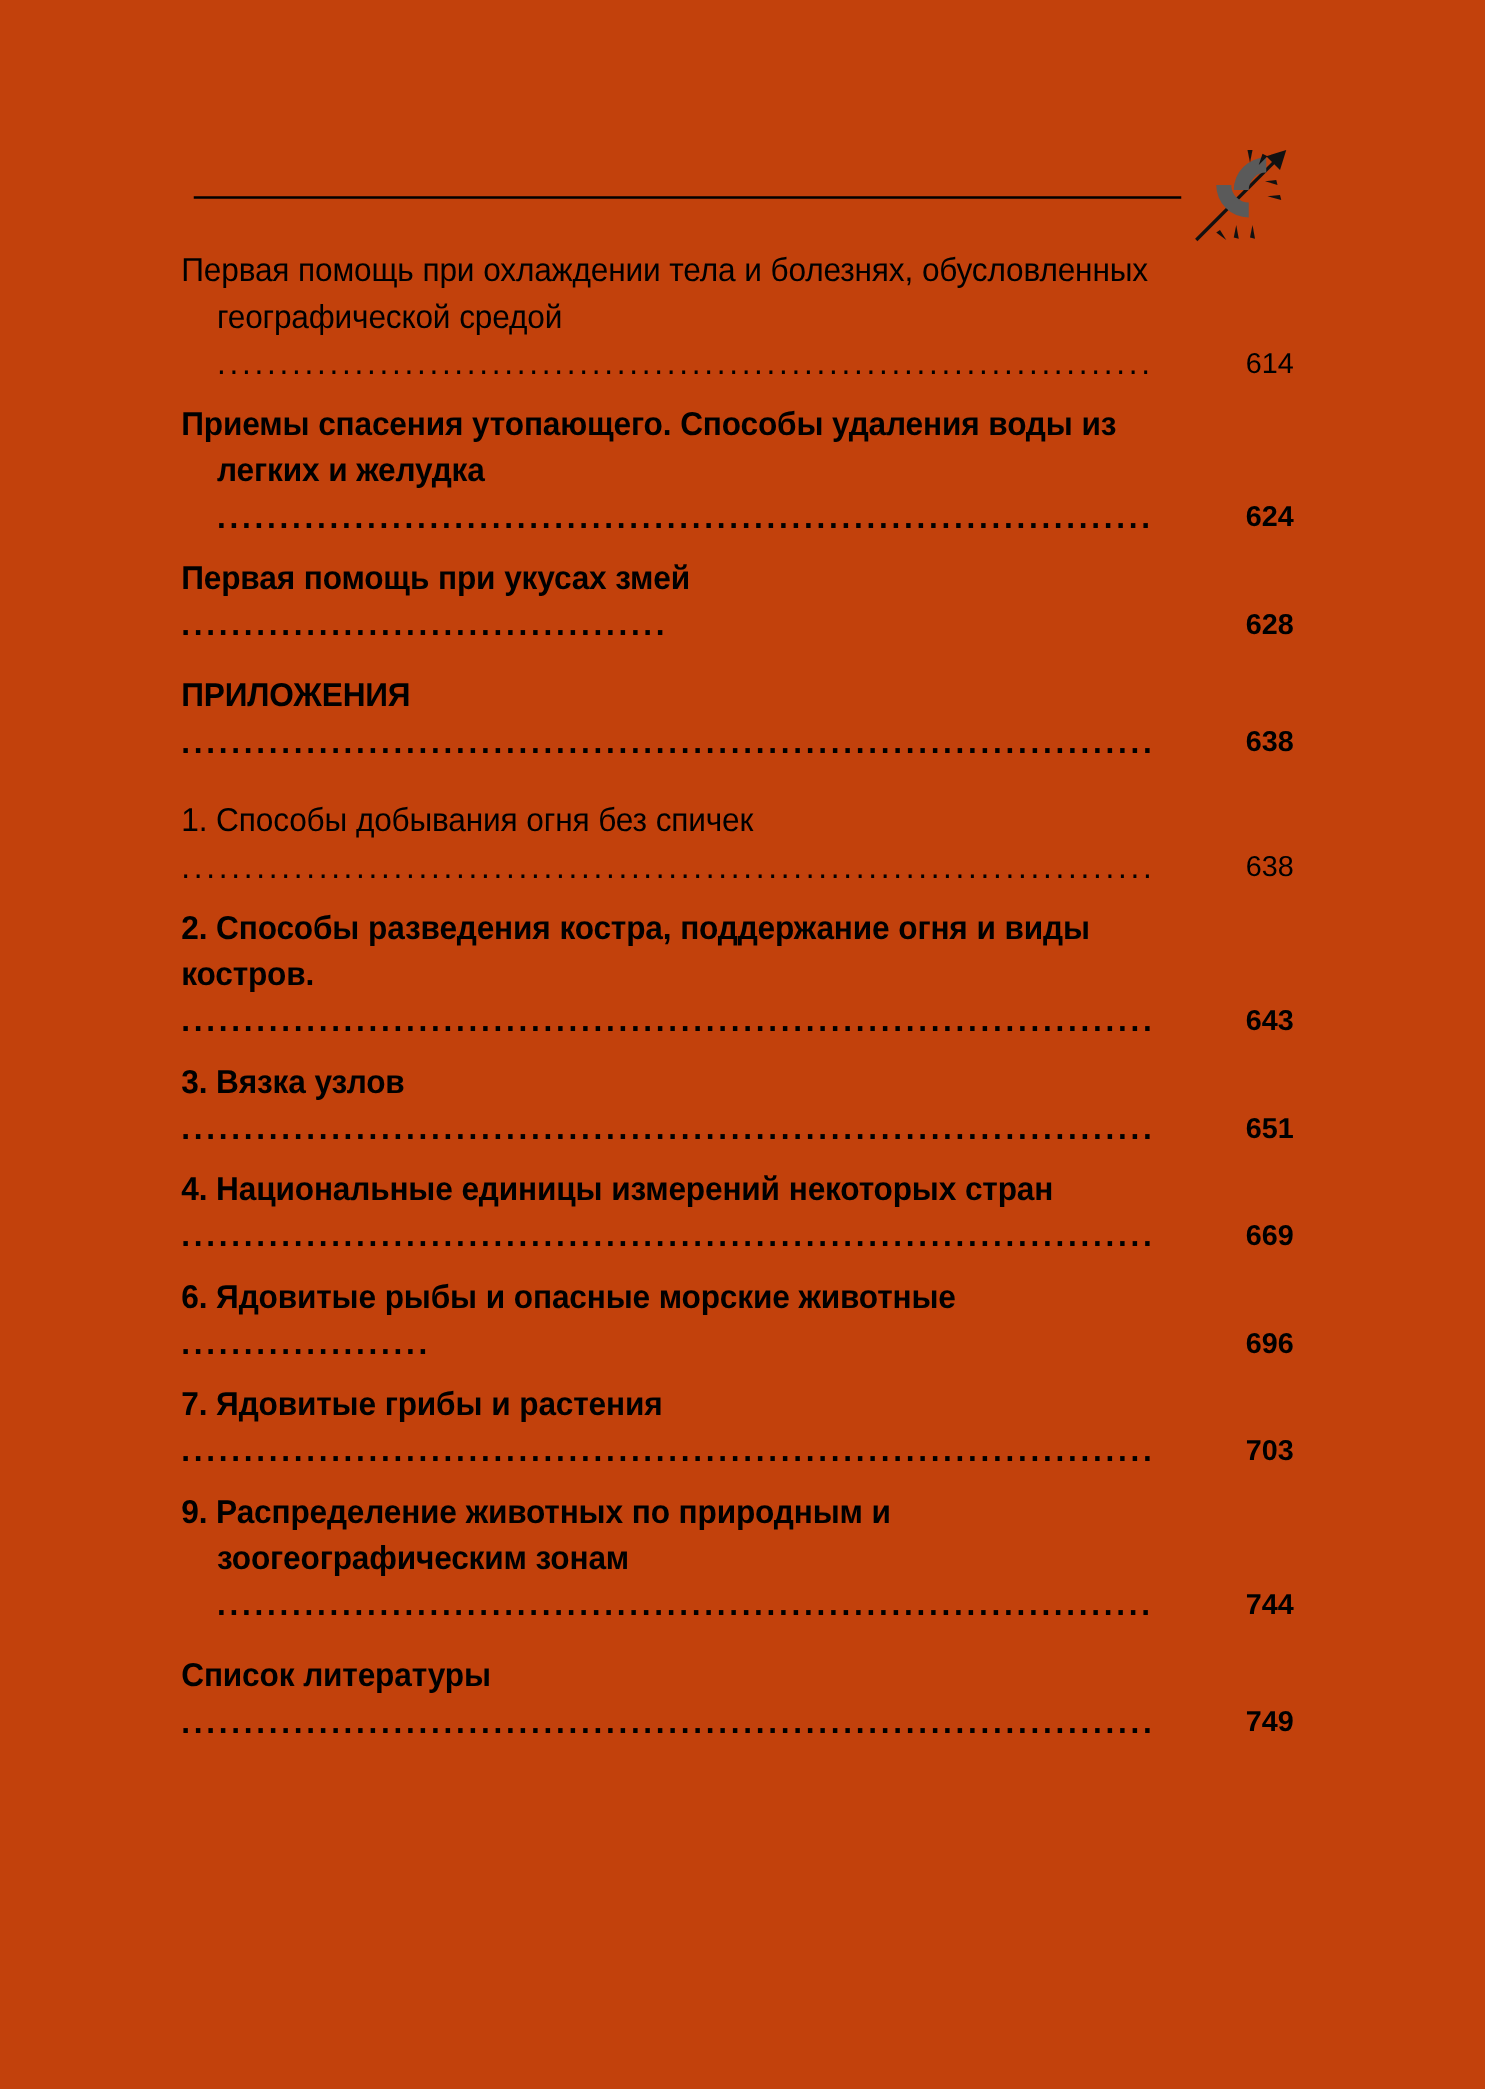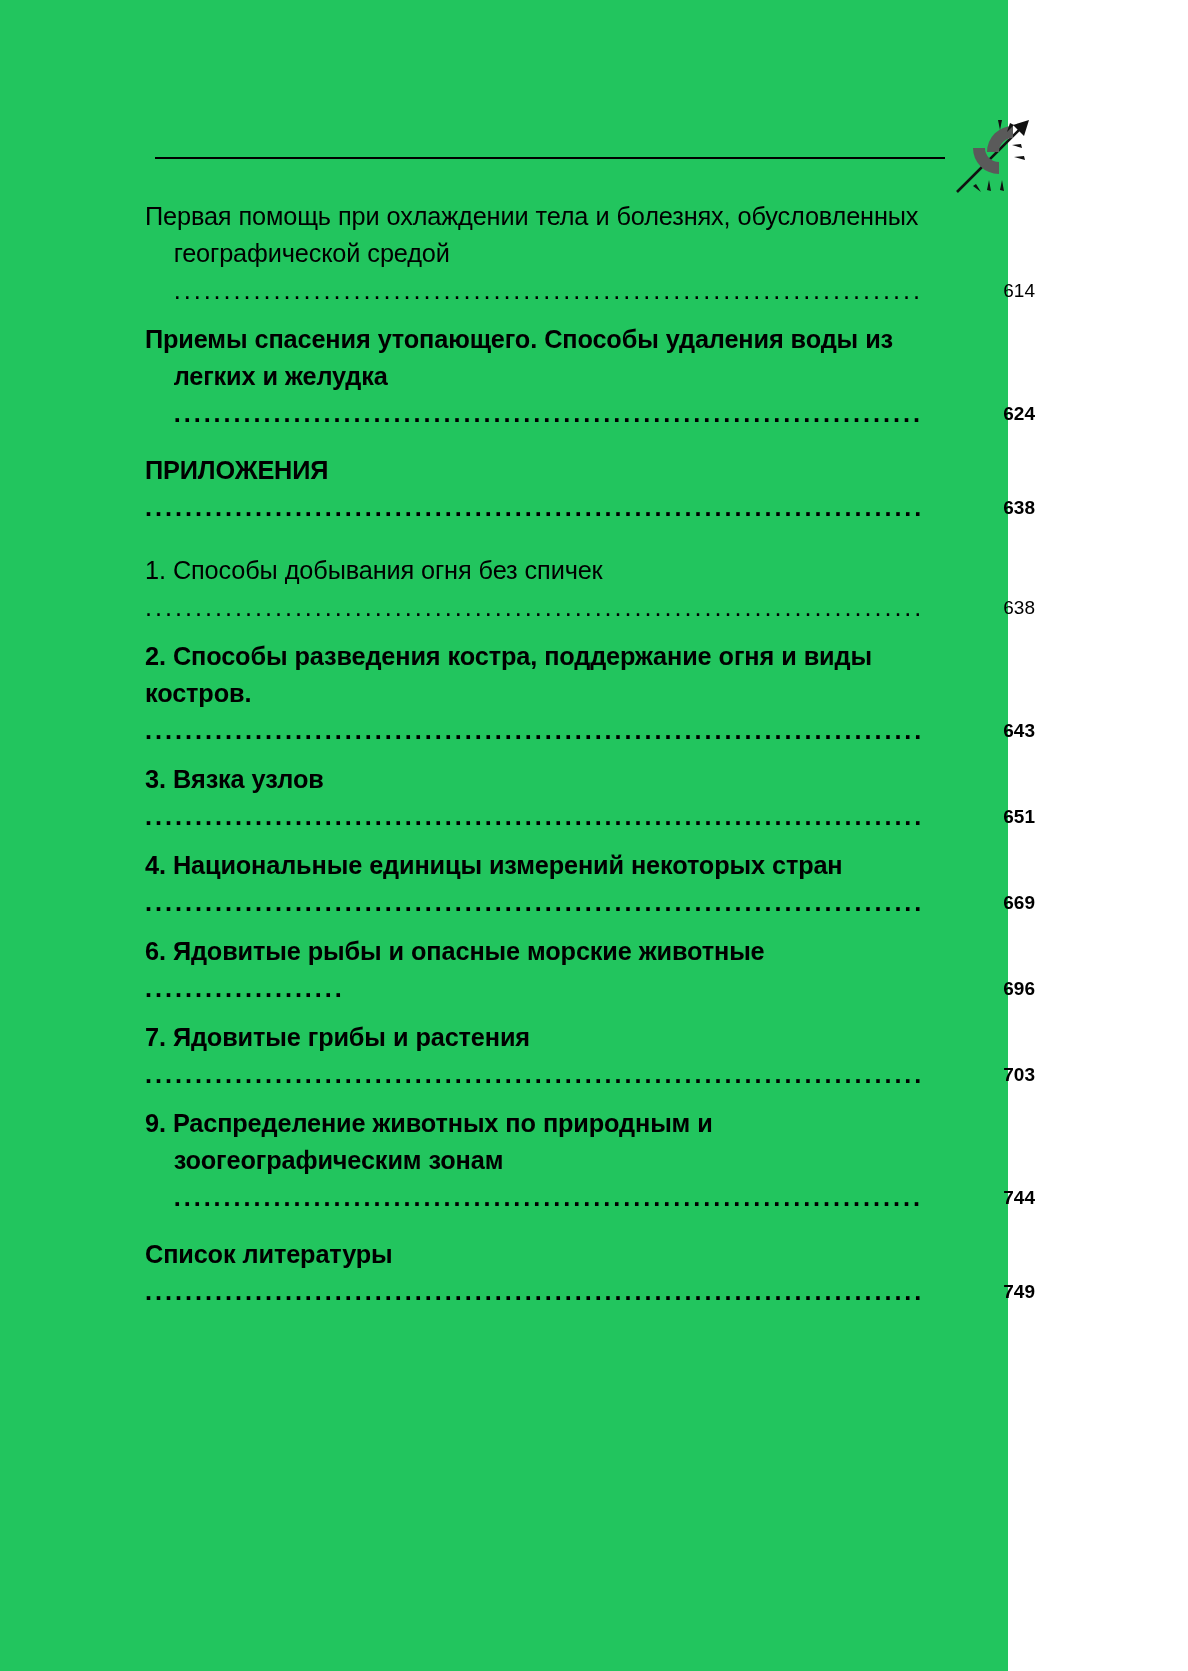--- a/index.html
+++ b/index.html
@@ -10,23 +10,23 @@
   body {
     width: 1188px;
     height: 1671px;
     font-family: "Liberation Sans", sans-serif;
     color: #000000;
     overflow: hidden;
   }
 
   .page {
     position: relative;
-    width: 1008px;
+    width: 1188px;
     height: 1671px;
-    background: #22c55e;
+    background: #c2410c;
   }
 
   
   .header {
     position: absolute;
     left: 155px;
     top: 120px;
     width: 878px;
     height: 80px;
   }
@@ -88,21 +88,21 @@
     font-size: 26.5px;
     color: #000;
   }
 
   .page-num {
     position: absolute;
     right: 0;
     bottom: 0;
     width: 62px;
     text-align: right;
-    font-size: 19px;
+    font-size: 23px;
     line-height: 37px;
     white-space: nowrap;
   }
 
   .entry.bold .entry-inner,
   .entry.bold .page-num,
   .entry.bold .leader {
     font-weight: bold;
   }
 
@@ -148,20 +148,24 @@
 
   <div class="toc">
       <div class="entry sp-none">
         <div class="entry-inner cond wrap"><span class="entry-title">Первая помощь при охлаждении тела и болезнях, обусловленных географической средой</span> <span class="leader">...........................................................................</span></div>
         <span class="page-num">614</span>
       </div>
       <div class="entry sp-sm">
         <div class="entry-inner cond wrap"><span class="entry-title">Приемы спасения утопающего. Способы удаления воды из легких и желудка</span> <span class="leader">...........................................................................</span></div>
         <span class="page-num">624</span>
       </div>
+      <div class="entry sp-sm">
+        <div class="entry-inner cond"><span class="entry-title">Первая помощь при укусах змей</span> <span class="leader">.......................................</span></div>
+        <span class="page-num">628</span>
+      </div>
       <div class="entry sp-md bold">
         <div class="entry-inner cond"><span class="entry-title">ПРИЛОЖЕНИЯ</span> <span class="leader">..............................................................................</span></div>
         <span class="page-num">638</span>
       </div>
       <div class="entry sp-lg">
         <div class="entry-inner cond"><span class="entry-title">1. Способы добывания огня без спичек</span> <span class="leader">..............................................................................</span></div>
         <span class="page-num">638</span>
       </div>
       <div class="entry sp-sm">
         <div class="entry-inner cond"><span class="entry-title">2. Способы разведения костра, поддержание огня и виды костров.</span> <span class="leader">..............................................................................</span></div>

